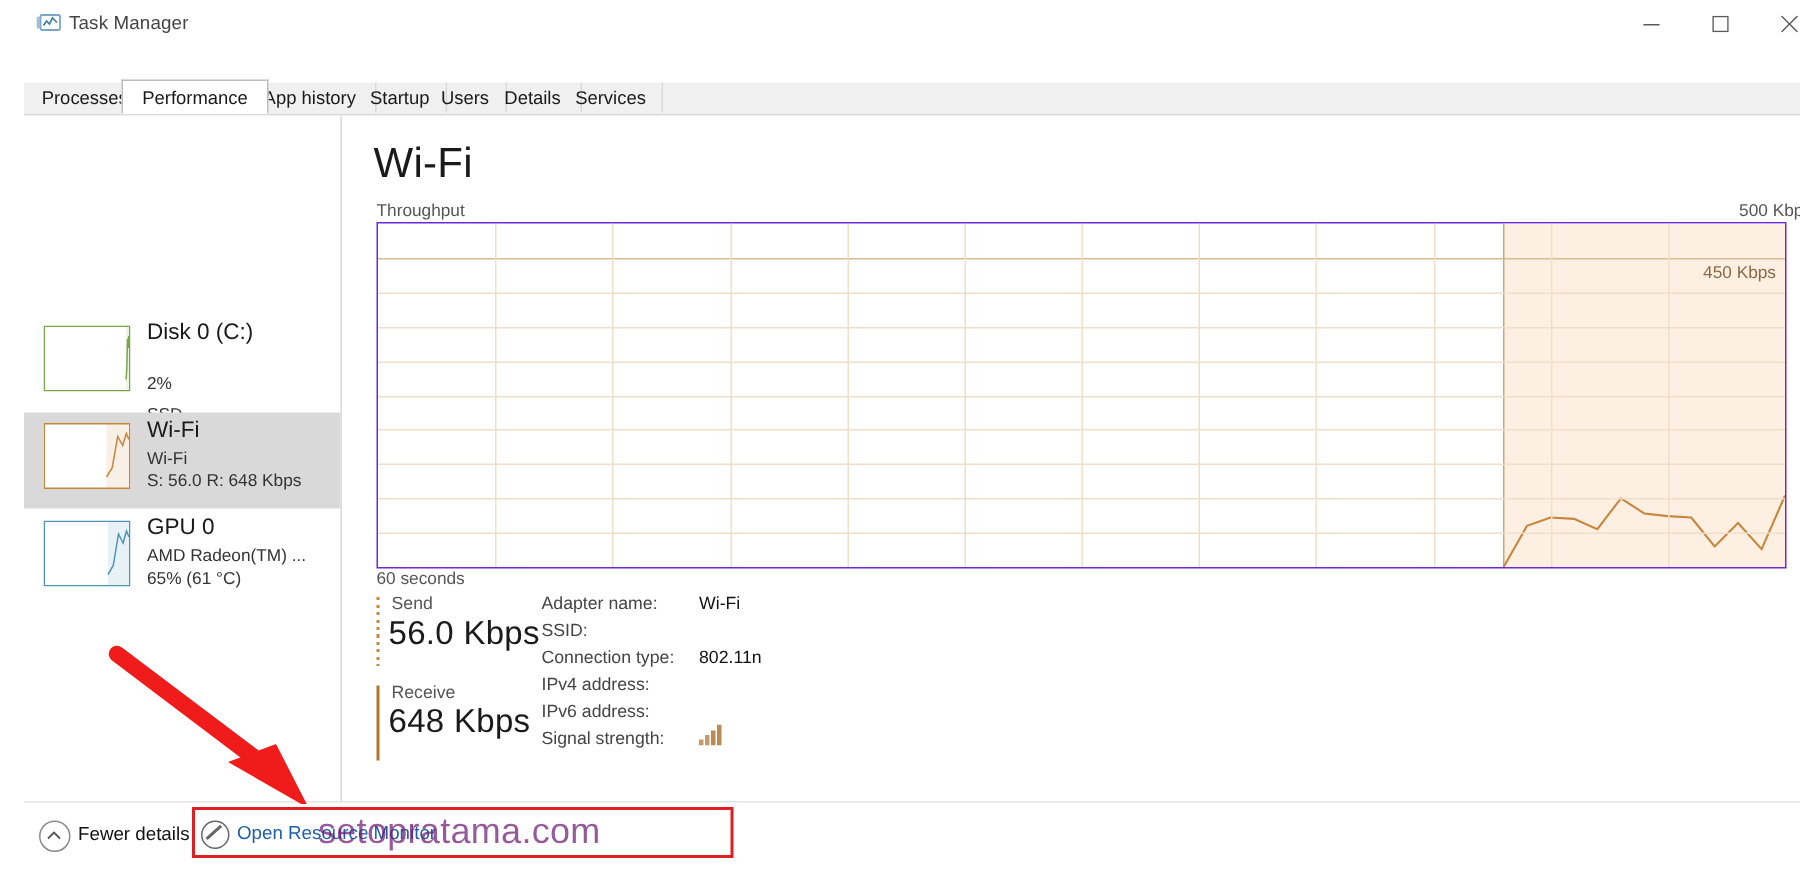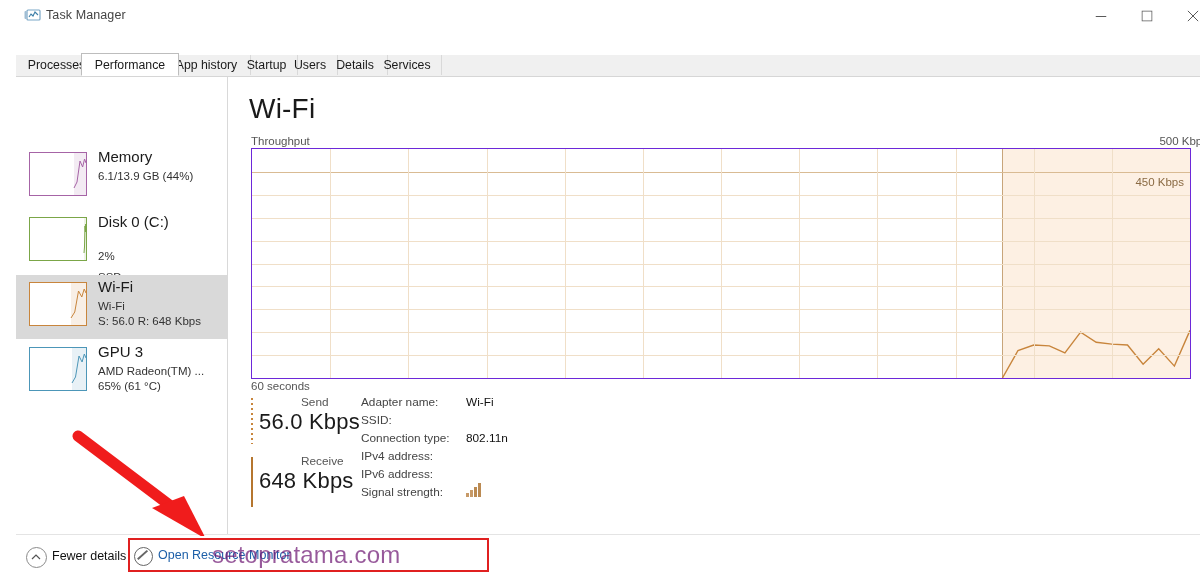--- a/index.html
+++ b/index.html
@@ -56,21 +56,21 @@
   .grid-h.strong{background:#d9bb93;}
   .shade{position:absolute;top:0;height:100%;background:#fdf0e3;border-left:1.5px solid #c8a57a;}
   .inlabel{position:absolute;font-size:11.5px;color:#8a6a43;}
   .spark{position:absolute;left:0;top:0;width:100%;height:100%;}
 
   
   .stats{position:absolute;left:23px;top:318px;width:560px;height:120px;}
   .marker-dot{position:absolute;left:0;top:3px;width:2px;height:46px;
      background:repeating-linear-gradient(to bottom,#c8853c 0 2px,transparent 2px 5px);}
   .marker-solid{position:absolute;left:0;top:62px;width:2px;height:50px;background:#b5762f;}
-  .sl{position:absolute;left:10px;font-size:11.8px;color:#555;margin-left:40px;}
+  .sl{position:absolute;left:10px;font-size:11.8px;color:#555;}
   .sv{position:absolute;left:8px;font-size:22px;color:#1a1a1a;font-weight:400;letter-spacing:.2px;}
   .kv-k{position:absolute;font-size:11.8px;color:#444;white-space:nowrap;}
   .kv-v{position:absolute;font-size:11.8px;color:#111;white-space:nowrap;}
 
   
   .bottombar{position:absolute;left:0;top:534px;width:1200px;height:45px;background:#fff;border-top:1px solid #e4e4e4;}
   .fewer{position:absolute;left:10px;top:12px;height:20px;cursor:default;}
   .fewer .chev{position:absolute;left:0;top:0;width:19px;height:19px;border:1px solid #8a8a8a;border-radius:50%;}
   .fewer .chev svg{position:absolute;left:4px;top:6px;}
   .fewer .ftxt{position:absolute;left:26px;top:2px;font-size:12.5px;color:#111;white-space:nowrap;}
@@ -122,29 +122,20 @@
       <div class="tab" style="left: 2px; width: 63px; text-align: center;">Processes</div>
       <div class="tab active" style="left: 65px; width: 82px; text-align: center;">Performance</div>
       <div class="tab" style="left: 147px; width: 73px; text-align: center;">App history</div>
       <div class="tab" style="left: 220px; width: 47px; text-align: center;">Startup</div>
       <div class="tab" style="left: 267px; width: 40px; text-align: center;">Users</div>
       <div class="tab" style="left: 307px; width: 50px; text-align: center;">Details</div>
       <div class="tab" style="left: 357px; width: 54px; text-align: center;">Services</div>
     </div>
 
   <div class="leftpane" id="leftpane">
-      <div class="res" style="top: 68px;">
-        <div class="thumb"><svg width="58" height="44" viewBox="0 0 58 44">
-            <rect x="0.5" y="0.5" width="57" height="43" fill="#fff" stroke="#a664a6" stroke-width="1"></rect>
-            <rect x="45" y="1" width="12" height="42" fill="#a664a6" opacity="0.13"></rect>
-            <polyline points="45,36 48,30 51,9 53.64,15 55.56,7 57,11" fill="none" stroke="#a664a6" stroke-width="1"></polyline>
-          </svg></div>
-        <div class="rname">Memory</div>
-        <div class="rsub" style="top: 24px;">6.1/13.9 GB (44%)</div>
-      </div>
       <div class="res" style="top: 133px;">
         <div class="thumb"><svg width="58" height="44" viewBox="0 0 58 44">
             <rect x="0.5" y="0.5" width="57" height="43" fill="#fff" stroke="#7ba648" stroke-width="1"></rect>
             <rect x="55" y="1" width="2" height="42" fill="#7ba648" opacity="0.13"></rect>
             <polyline points="55,36 55.5,30 56,9 56.44,15 56.76,7 57,11" fill="none" stroke="#7ba648" stroke-width="1"></polyline>
           </svg></div>
         <div class="rname">Disk 0 (C:)</div>
         <div class="rsub" style="top: 24px; margin-top: 36px;">SSD</div>
         <div class="rsub" style="top: 39px;">2%</div>
       </div>
@@ -157,21 +148,21 @@
         <div class="rname">Wi-Fi</div>
         <div class="rsub" style="top: 24px;">Wi-Fi</div>
         <div class="rsub" style="top: 39px;">S: 56.0 R: 648 Kbps</div>
       </div>
       <div class="res" style="top: 263px;">
         <div class="thumb"><svg width="58" height="44" viewBox="0 0 58 44">
             <rect x="0.5" y="0.5" width="57" height="43" fill="#fff" stroke="#4c96b8" stroke-width="1"></rect>
             <rect x="43" y="1" width="14" height="42" fill="#4c96b8" opacity="0.13"></rect>
             <polyline points="43,36 46.5,30 50,9 53.08,15 55.32,7 57,11" fill="none" stroke="#4c96b8" stroke-width="1"></polyline>
           </svg></div>
-        <div class="rname">GPU 3</div>
+        <div class="rname">GPU 0</div>
         <div class="rsub" style="top: 24px;">AMD Radeon(TM) ...</div>
         <div class="rsub" style="top: 39px;">65% (61 °C)</div>
       </div>
     </div>
 
   <div class="main">
     <div class="pgtitle">Wi-Fi</div>
     <div class="sublabel">Throughput</div>
     <div class="rlabel">500 Kbps</div>
     <div class="axisleft">60 seconds</div>

